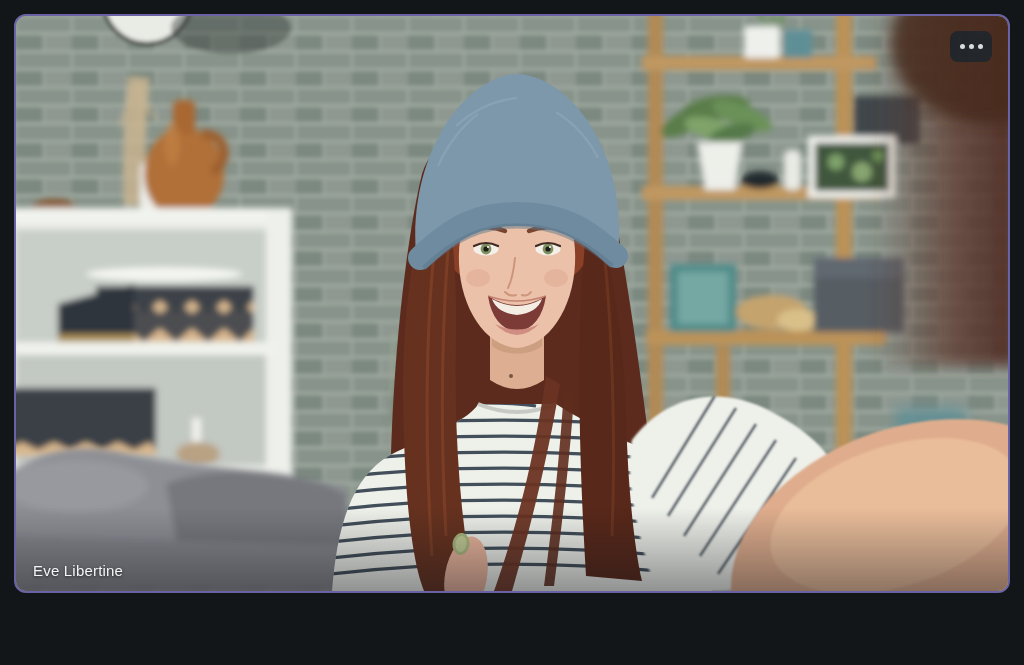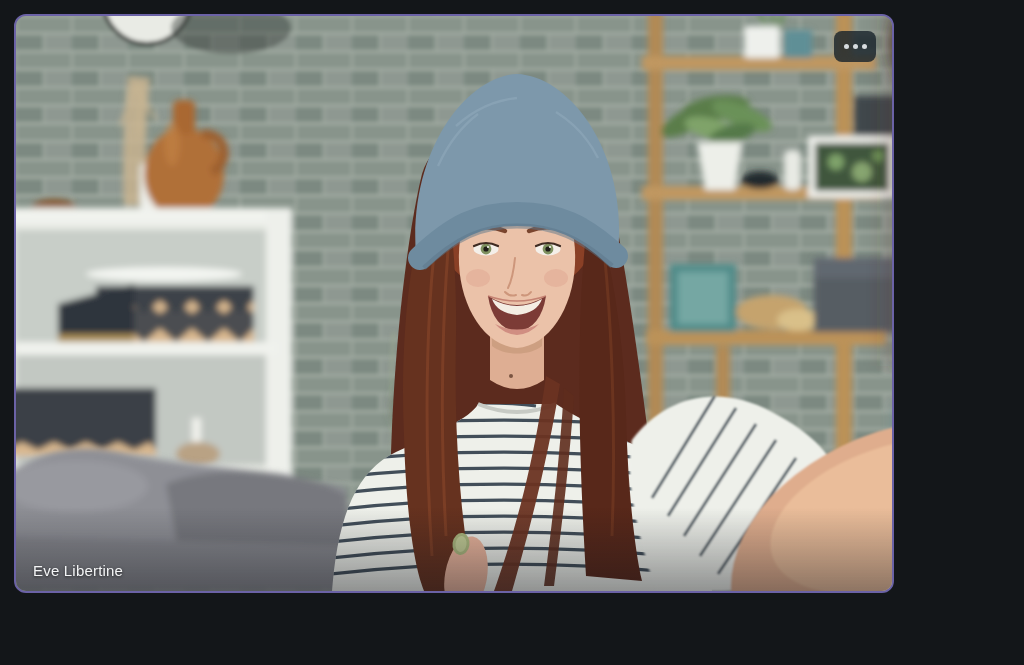--- a/index.html
+++ b/index.html
@@ -1,19 +1,19 @@
 <!DOCTYPE html>
 <html><head>
 <meta charset="utf-8">
 <style>
   html,body{margin:0;padding:0;background:#131619;width:1024px;height:665px;overflow:hidden;
             font-family:"Liberation Sans", sans-serif;}
   .stage{position:relative;width:1024px;height:665px;background:#131619;}
   
-  .tile{position:absolute;left:14px;top:14px;width:880px;height:579px;box-sizing:border-box;
+  .tile{position:absolute;left:14px;top:14px;width:996px;height:579px;box-sizing:border-box;
         border:2px solid #6b62a6;border-radius:12px;overflow:hidden;background:#87918a;}
   .tile svg.scene{display:block;width:992px;height:575px;}
   .name-label{position:absolute;left:17px;bottom:12px;color:#f4f5f6;font-size:15px;
               letter-spacing:.2px;text-shadow:0 1px 3px rgba(0,0,0,.65);}
   .tile-more{position:absolute;top:15px;right:16px;width:42px;height:31px;border:none;cursor:pointer;
              background:rgba(26,36,44,.82);border-radius:8px;display:flex;align-items:center;
              justify-content:center;gap:4px;}
   .tile-more .hdot{width:5px;height:5px;border-radius:50%;background:#d7dcdf;}
   
   .toolbar{position:absolute;left:0;top:595px;width:1024px;height:70px;}

